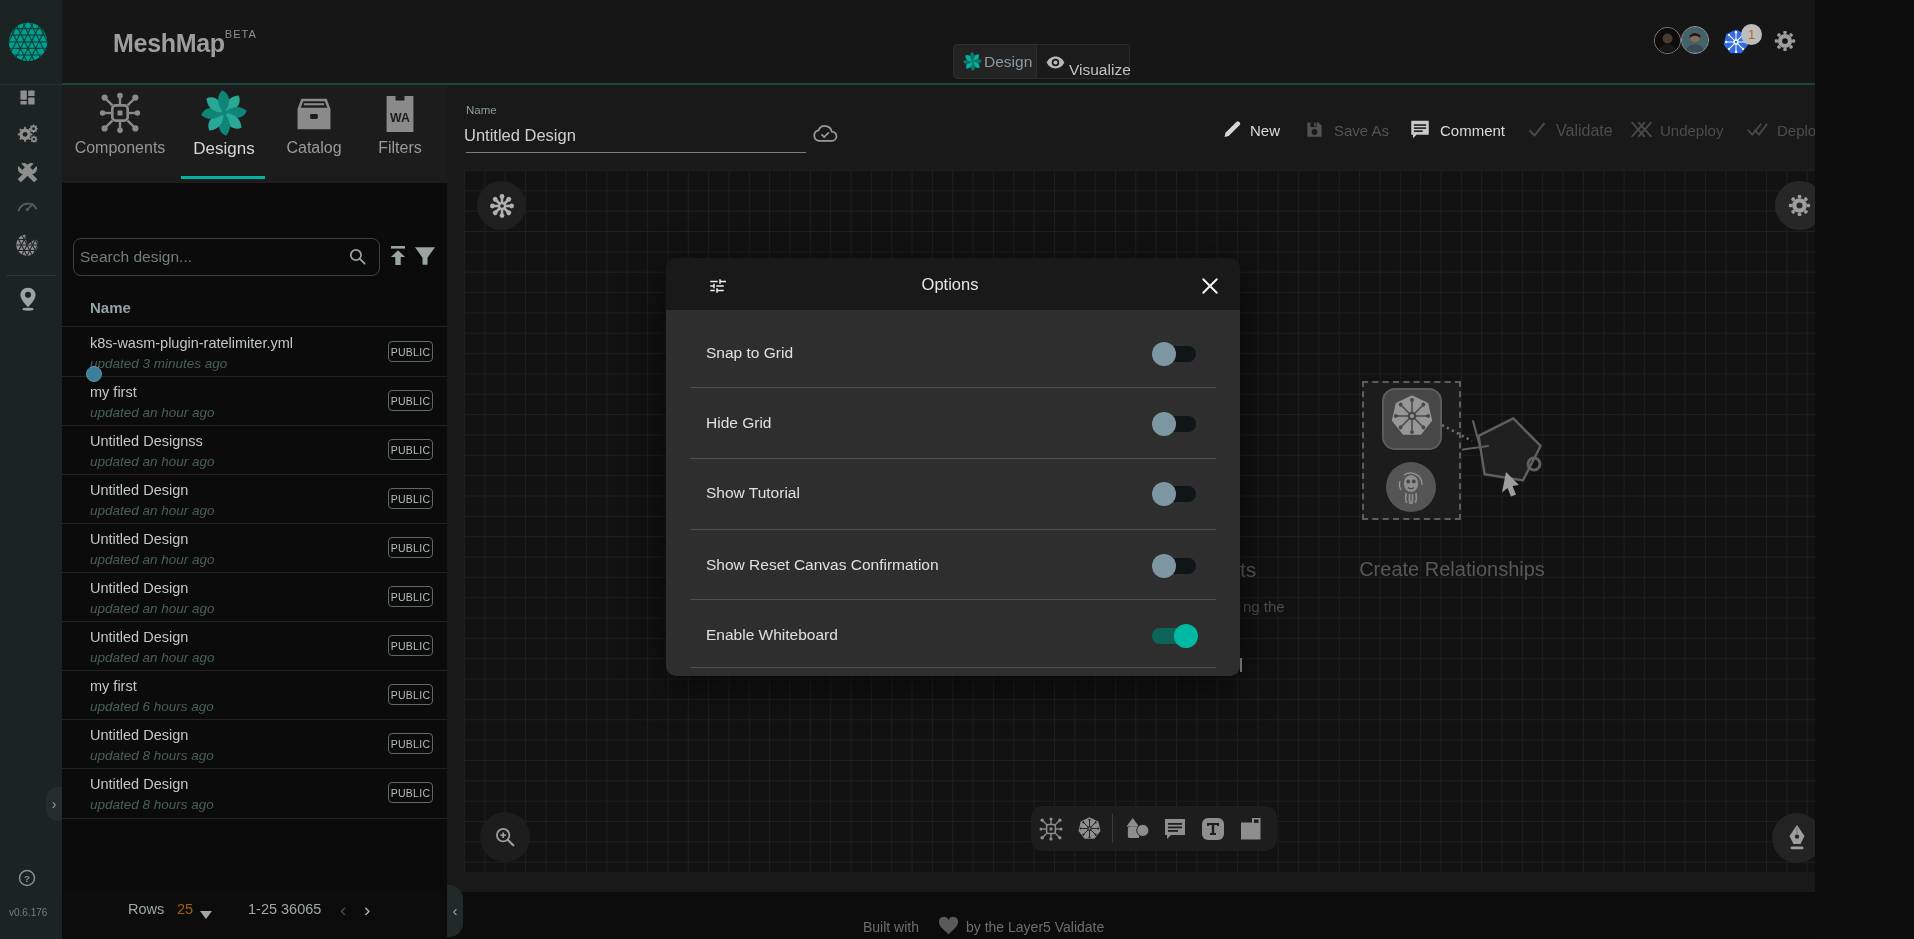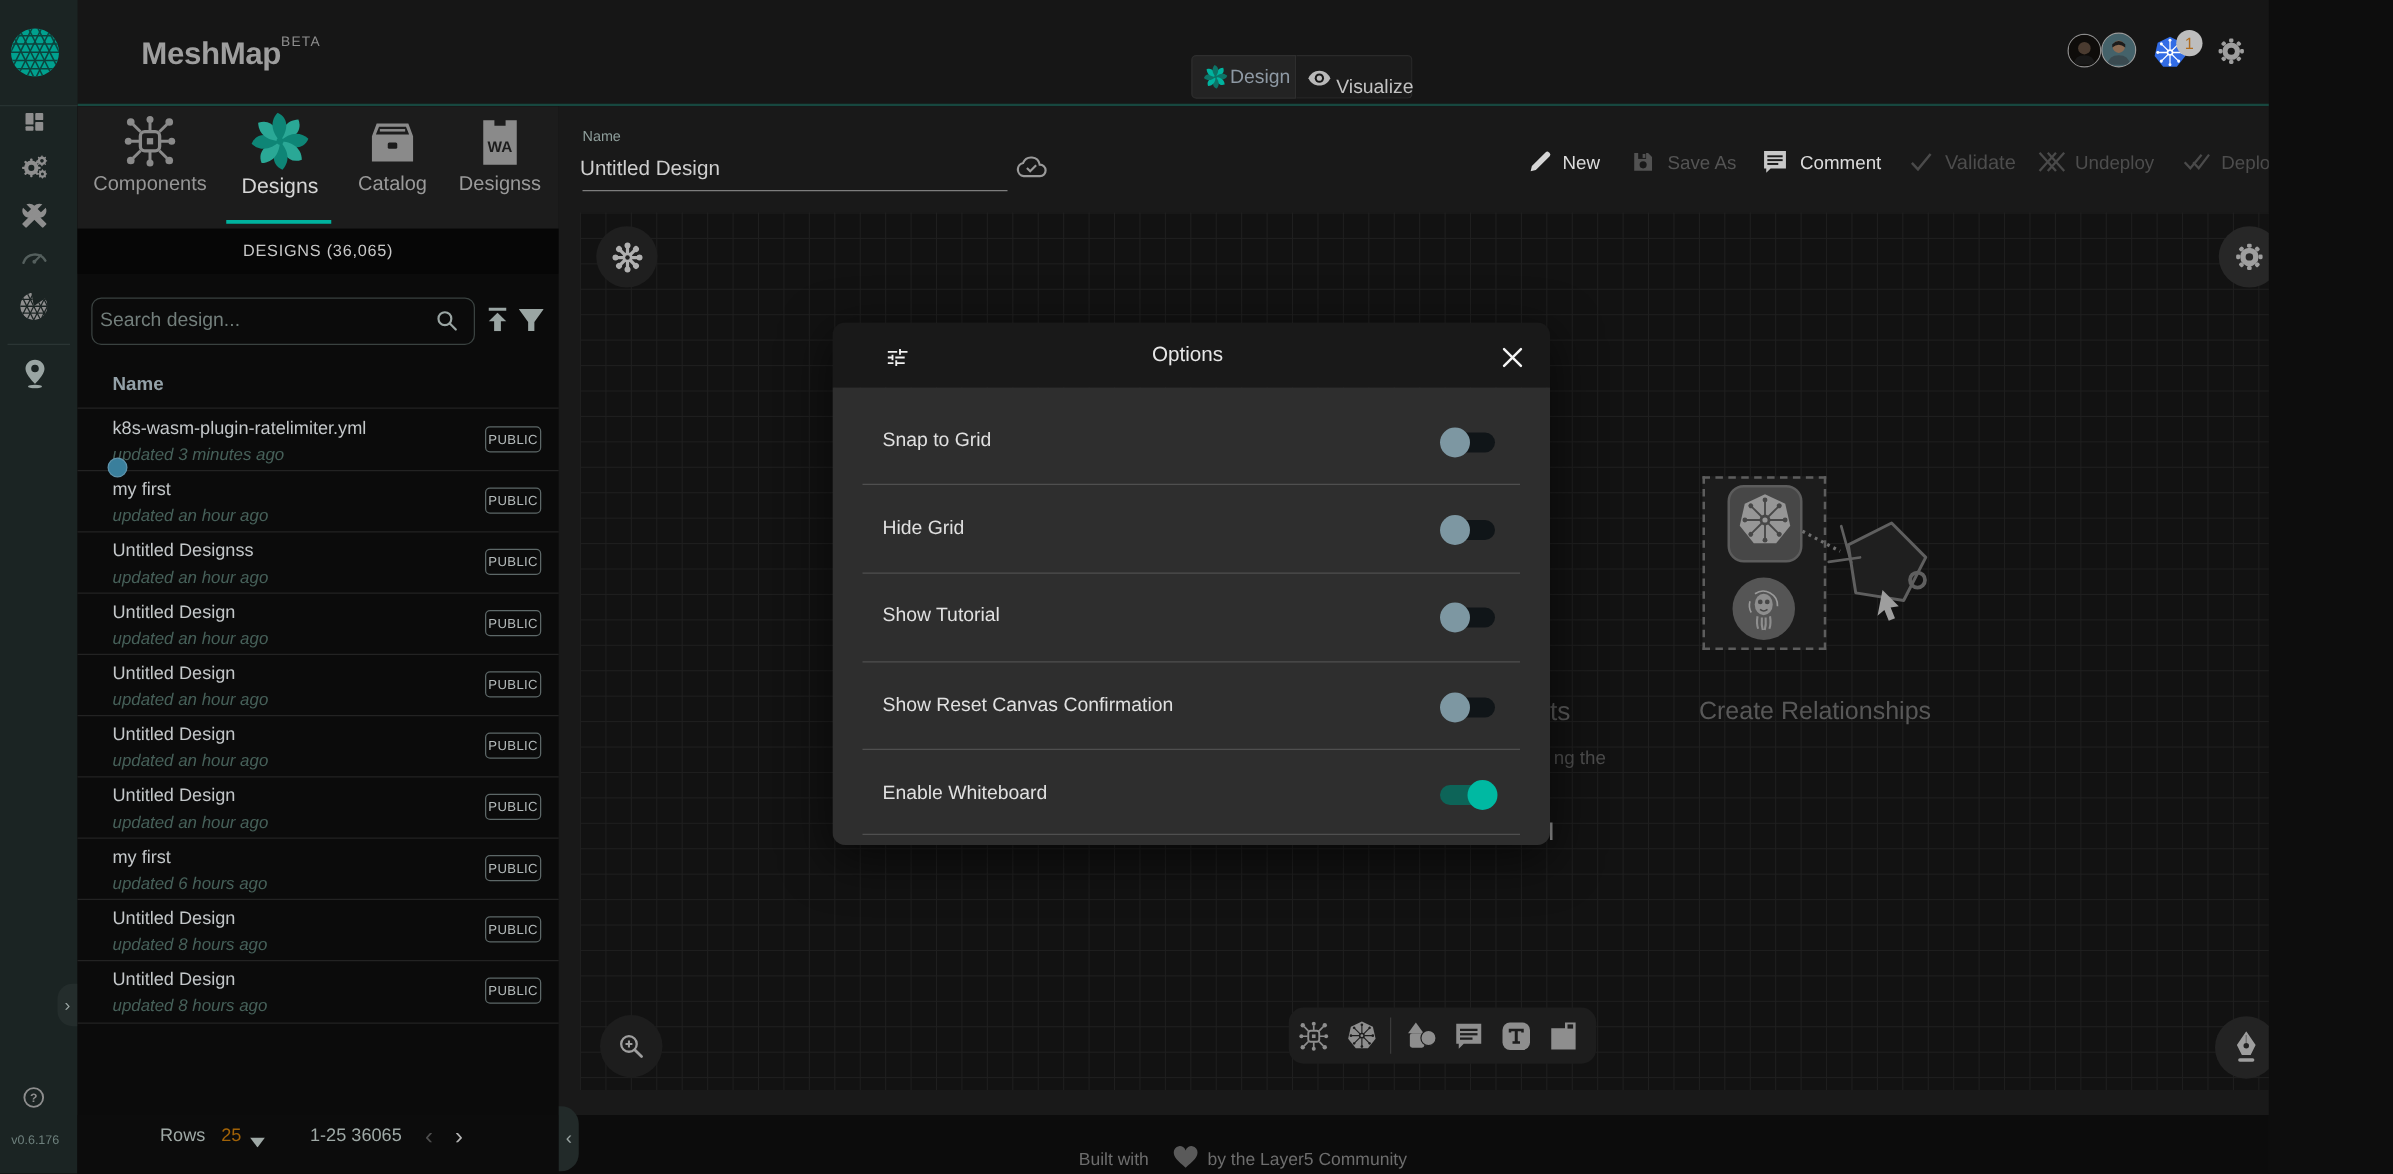--- a/index.html
+++ b/index.html
@@ -250,24 +250,23 @@
   <div class="abs" id="tab-catalog-icon" style="left:295px;top:96px;width:38px;height:36px;"><svg width="100%" height="100%" viewBox="0 0 30 28">
         <path fill="#8a8a8a" d="M2 10 L5 2 L25 2 L28 10 L28 26 L2 26 Z M4.5 9 L25.5 9 L23.5 4 L6.5 4 Z"></path>
         <rect x="7" y="5.5" width="16" height="1.6" fill="#8a8a8a"></rect>
         <rect x="12" y="14" width="6" height="4" rx="1" fill="#1c1c1c"></rect>
       </svg></div>
   <div class="abs" style="left:314px;top:139px;transform:translateX(-50%);color:#9a9a9a;font-size:16px;white-space:nowrap;">Catalog</div>
   <div class="abs" id="tab-filters-icon" style="left:383px;top:95px;width:34px;height:38px;"><svg width="100%" height="100%" viewBox="0 0 30 34">
         <path fill="#8a8a8a" d="M3 1 L11 1 L11 5 L19 5 L19 1 L27 1 L27 33 L3 33 Z"></path>
         <text x="15" y="24" font-size="11" font-weight="bold" font-family="Liberation Sans" fill="#1c1c1c" text-anchor="middle">WA</text>
       </svg></div>
-  <div class="abs" style="left:400px;top:139px;transform:translateX(-50%);color:#9a9a9a;font-size:16px;white-space:nowrap;">Designss</div>
+  <div class="abs" style="left:400px;top:139px;transform:translateX(-50%);color:#9a9a9a;font-size:16px;white-space:nowrap;">Filters</div>
   <div class="abs" style="left:181px;top:176px;width:84px;height:3px;background:#00b39f;"></div>
 
-  <div class="abs" style="left:62px;top:183px;width:385px;height:36px;background:#060606;color:#c8c8c8;font-size:13px;letter-spacing:0.6px;text-align:center;line-height:36px;">DESIGNS (36,065)</div>
 
   <div class="abs" style="left:73px;top:238px;width:307px;height:38px;border:1px solid #3a4240;border-radius:8px;"></div>
   <div class="abs" style="left:80px;top:248px;color:#727e7b;font-size:15.5px;">Search design...</div>
   <div class="abs" id="search-icon" style="left:348px;top:247px;width:19px;height:19px;"><svg width="100%" height="100%" viewBox="0 0 24 24">
         <circle cx="10" cy="10" r="6.5" fill="none" stroke="#9aa5a3" stroke-width="2.2"></circle>
         <line x1="15" y1="15" x2="21" y2="21" stroke="#9aa5a3" stroke-width="2.2" stroke-linecap="round"></line>
       </svg></div>
   <div class="abs" id="upload-icon" style="left:390px;top:246px;width:16px;height:19px;"><svg width="100%" height="100%" viewBox="0 0 16 19">
         <rect x="1" y="0" width="14" height="2.6" fill="#9aa5a3"></rect>
         <path fill="#9aa5a3" d="M8 4.2 L15 11 L1 11 Z"></path>
@@ -571,21 +570,21 @@
         <rect x="1" y="1" width="22" height="15" rx="1.5" fill="#8e8e8e"></rect>
         <path fill="#8e8e8e" d="M8 21 Q12 17.5 16 21 Z"></path>
       </svg></div>
   <div class="abs" style="left:1880px;top:900px;color:#9a9a9a;font-size:20px;">‹</div>
 
   <div class="abs" style="left:62px;top:892px;width:1800px;height:47px;background:#0c0c0c;"></div>
   <div class="abs" style="left:863px;top:919px;color:#6d6d6d;font-size:14px;">Built with</div>
   <div class="abs" id="heart-icon" style="left:938px;top:916px;width:21px;height:19px;"><svg width="100%" height="100%" viewBox="0 0 24 22">
         <path fill="#5a5a5a" d="M12 21 C5 15 1 11.5 1 7 A5.6 5.6 0 0 1 12 5.2 A5.6 5.6 0 0 1 23 7 C23 11.5 19 15 12 21 Z"></path>
       </svg></div>
-  <div class="abs" style="left:966px;top:919px;color:#6d6d6d;font-size:14px;">by the Layer5 Community</div>
+  <div class="abs" style="left:966px;top:919px;color:#6d6d6d;font-size:14px;">by the Layer5 Validate</div>
 
   <div class="abs" id="modal" style="left:666px;top:258px;width:574px;height:418px;border-radius:10px;overflow:hidden;box-shadow:0 10px 40px rgba(0,0,0,0.6);">
     <div style="position:absolute;left:0;top:0;width:574px;height:52px;background:#191919;"></div>
     <div style="position:absolute;left:0;top:52px;width:574px;height:366px;background:#2e2e2e;"></div>
     <div class="abs" id="tune-icon" style="left:42px;top:19px;width:18px;height:18px;"><svg width="100%" height="100%" viewBox="0 0 24 24">
           <path fill="#f0f0f0" d="M3 17v2h6v-2H3zM3 5v2h10V5H3zm10 16v-2h8v-2h-8v-2h-2v6h2zM7 9v2H3v2h4v2h2V9H7zm14 4v-2H11v2h10zm-6-4h2V7h8V5h-8V3h-2v6z"></path>
         </svg></div>
     <div style="position:absolute;left:284px;top:17px;transform:translateX(-50%);color:#e6e6e6;font-size:16.5px;white-space:nowrap;">Options</div>
     <div class="abs" id="x-icon" style="left:535px;top:19px;width:18px;height:18px;"><svg width="100%" height="100%" viewBox="0 0 24 24">
           <g stroke="#f5f5f5" stroke-width="2.6" stroke-linecap="round">

